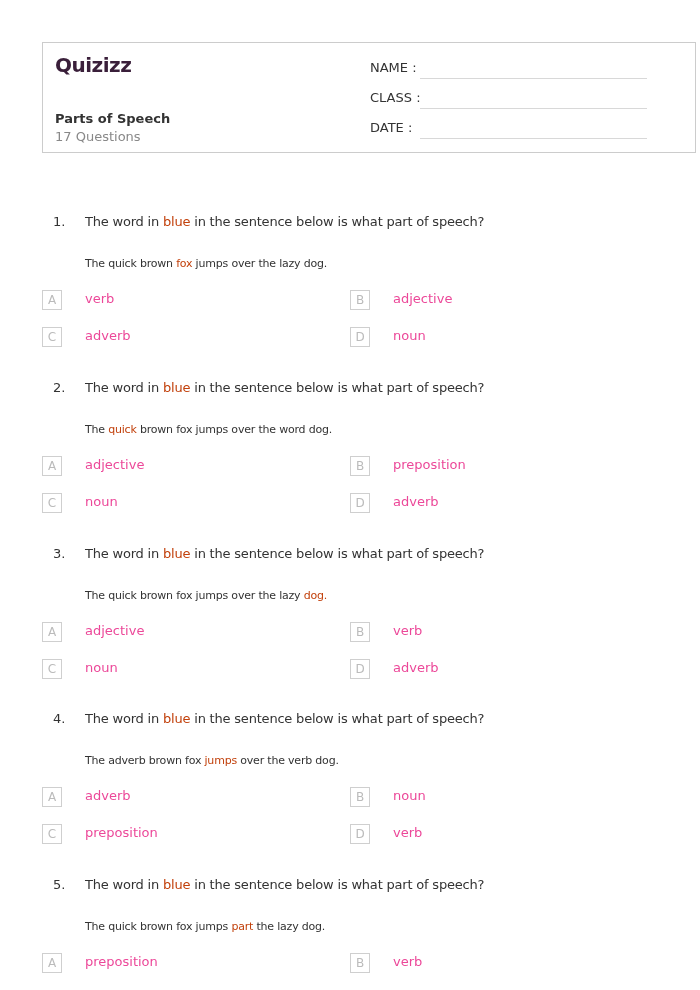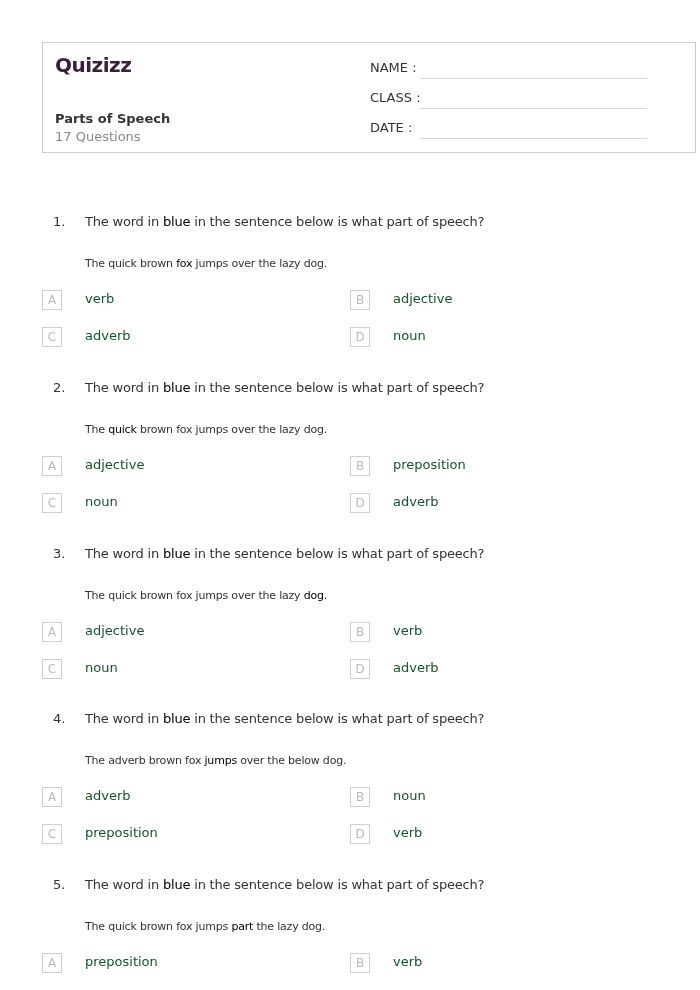--- a/index.html
+++ b/index.html
@@ -78,41 +78,41 @@
     white-space: nowrap;
   }
   .q-sentence {
     position: absolute;
     left: 85px; top: 43px;
     font-size: 11px;
     letter-spacing: -0.2px;
     color: #333;
     white-space: nowrap;
   }
-  .hl { color: #000000; }
+  .hl { color: #c2410c; }
   .opt {
     position: absolute;
     height: 22px;
   }
   .opt .box {
     position: absolute;
     left: 0; top: 0;
     width: 20px; height: 20px;
     border: 1px solid #cfcfcf;
     box-sizing: border-box;
     font-size: 12px;
     color: #bbbbbb;
     text-align: center;
     line-height: 19px;
   }
   .opt .otext {
     position: absolute;
     left: 43px; top: 1px;
     font-size: 13px;
-    color: #14532d;
+    color: #ec4899;
     white-space: nowrap;
   }
   .col-a { left: 42px; }
   .col-b { left: 350px; }
   .row1 { top: 76px; }
   .row2 { top: 113px; }
 </style>
 </head>
 <body>
 
@@ -153,21 +153,21 @@
     </div>
   <div class="opt col-b row2">
       <span class="box">D</span>
       <span class="otext">noun</span>
     </div>
 </div>
 
 <div class="question" style="top:380px;">
   <span class="q-num">2.</span>
   <span class="q-text"><span>The word in </span><span class="hl">blue</span><span> in the sentence below is what part of speech?</span></span>
-  <span class="q-sentence"><span>The </span><span class="hl">quick</span><span> brown fox jumps over the lazy dog.</span></span>
+  <span class="q-sentence"><span>The </span><span class="hl">quick</span><span> brown fox jumps over the word dog.</span></span>
   <div class="opt col-a row1">
       <span class="box">A</span>
       <span class="otext">adjective</span>
     </div>
   <div class="opt col-b row1">
       <span class="box">B</span>
       <span class="otext">preposition</span>
     </div>
   <div class="opt col-a row2">
       <span class="box">C</span>
@@ -197,21 +197,21 @@
     </div>
   <div class="opt col-b row2">
       <span class="box">D</span>
       <span class="otext">adverb</span>
     </div>
 </div>
 
 <div class="question" style="top:711px;">
   <span class="q-num">4.</span>
   <span class="q-text"><span>The word in </span><span class="hl">blue</span><span> in the sentence below is what part of speech?</span></span>
-  <span class="q-sentence"><span>The adverb brown fox </span><span class="hl">jumps</span><span> over the below dog.</span></span>
+  <span class="q-sentence"><span>The adverb brown fox </span><span class="hl">jumps</span><span> over the verb dog.</span></span>
   <div class="opt col-a row1">
       <span class="box">A</span>
       <span class="otext">adverb</span>
     </div>
   <div class="opt col-b row1">
       <span class="box">B</span>
       <span class="otext">noun</span>
     </div>
   <div class="opt col-a row2">
       <span class="box">C</span>

